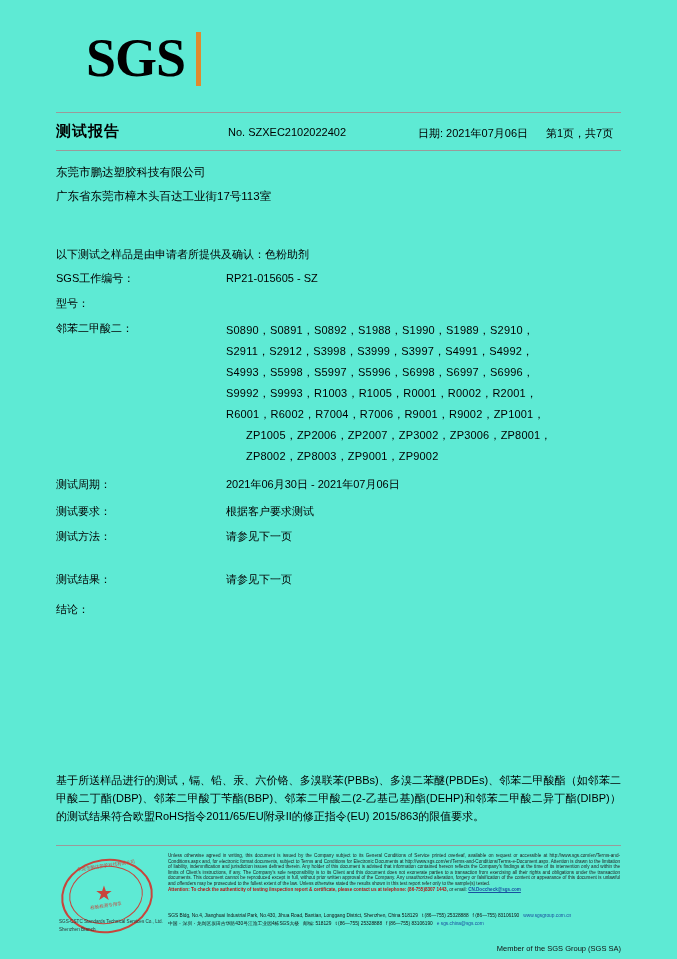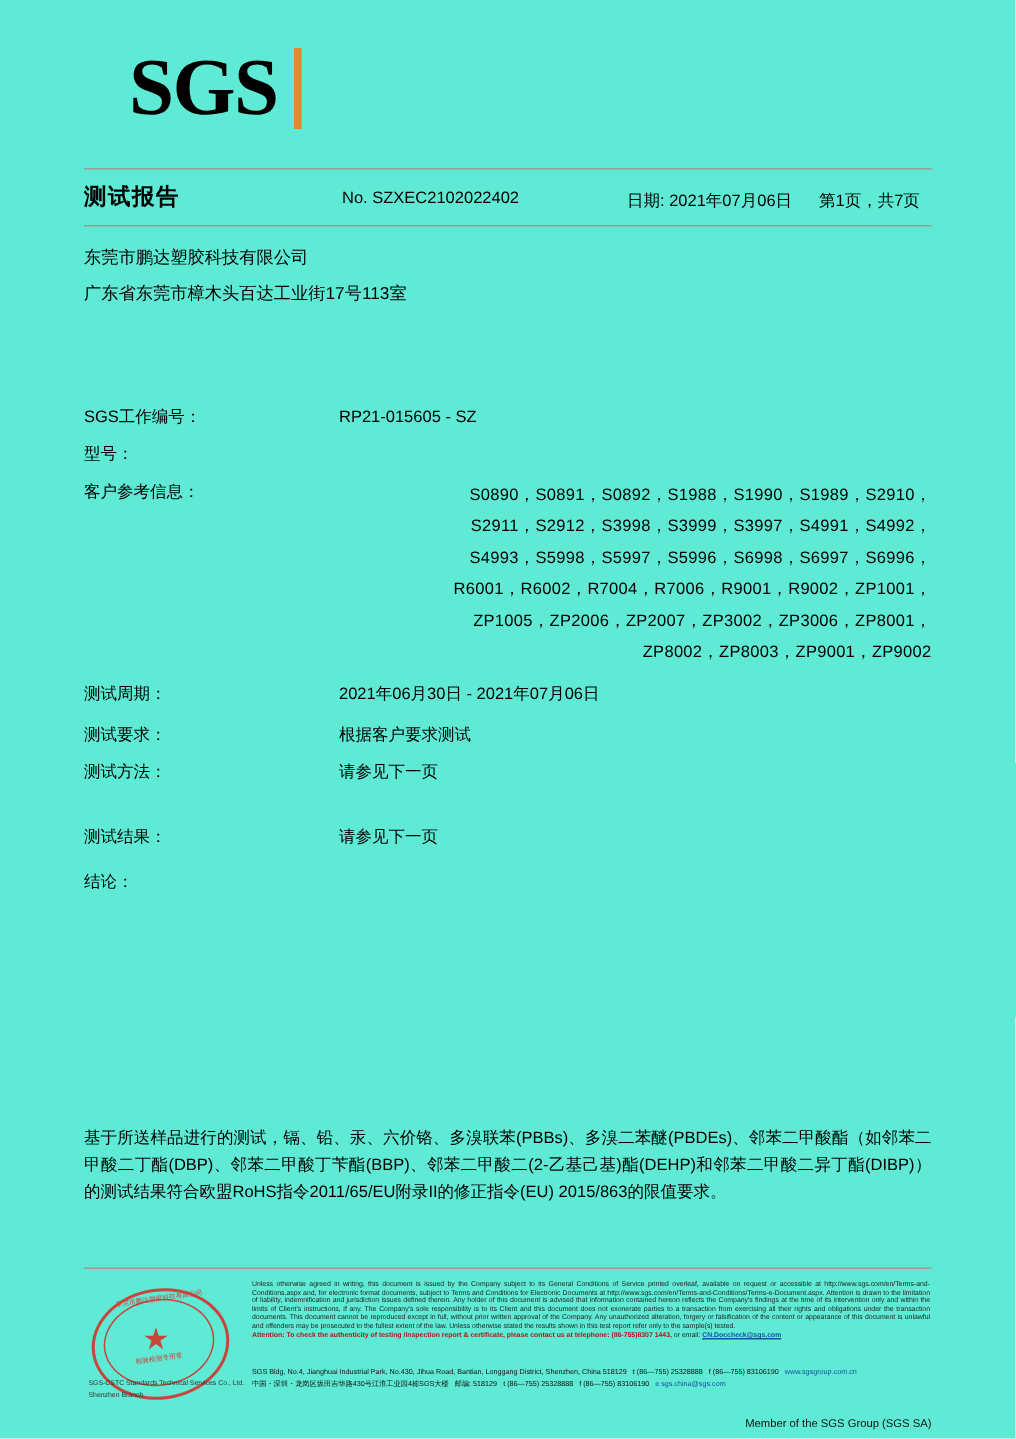--- a/index.html
+++ b/index.html
@@ -132,21 +132,20 @@
   .field-value {
     flex: 1;
     line-height: 16px;
   }
   .ref-list {
     line-height: 21px;
     letter-spacing: 0.2px;
   }
   .ref-line {
     white-space: nowrap;
-    text-align: right;
   }
   .ref-indent {
     padding-left: 20px;
   }
   .conclusion-value {
     line-height: 18px;
     text-align: justify;
   }
 
   
@@ -292,38 +291,40 @@
     <div class="doc-date">日期: 2021年07月06日</div>
     <div class="doc-page">第1页，共7页</div>
   </div>
   <div class="title-rule"></div>
 
   <div class="company">
     <div>东莞市鹏达塑胶科技有限公司</div>
     <div>广东省东莞市樟木头百达工业街17号113室</div>
   </div>
 
+  <div class="declaration">以下测试之样品是由申请者所提供及确认：色粉助剂</div>
 
   <div class="fields">
 
     <div class="field-row">
       <div class="field-label">SGS工作编号：</div>
       <div class="field-value">RP21-015605 - SZ</div>
     </div>
 
     <div class="field-row">
       <div class="field-label">型号：</div>
     </div>
 
     <div class="field-row">
-      <div class="field-label">客户参考信息：</div>
+      <div class="field-label">邻苯二甲酸二：</div>
       <div class="field-value ref-list">
         <div class="ref-line">S0890，S0891，S0892，S1988，S1990，S1989，S2910，</div>
         <div class="ref-line">S2911，S2912，S3998，S3999，S3997，S4991，S4992，</div>
         <div class="ref-line">S4993，S5998，S5997，S5996，S6998，S6997，S6996，</div>
+        <div class="ref-line">S9992，S9993，R1003，R1005，R0001，R0002，R2001，</div>
         <div class="ref-line">R6001，R6002，R7004，R7006，R9001，R9002，ZP1001，</div>
         <div class="ref-line ref-indent">ZP1005，ZP2006，ZP2007，ZP3002，ZP3006，ZP8001，</div>
         <div class="ref-line ref-indent">ZP8002，ZP8003，ZP9001，ZP9002</div>
       </div>
     </div>
 
 
     <div class="field-row">
       <div class="field-label">测试周期：</div>
       <div class="field-value">2021年06月30日 - 2021年07月06日</div>

